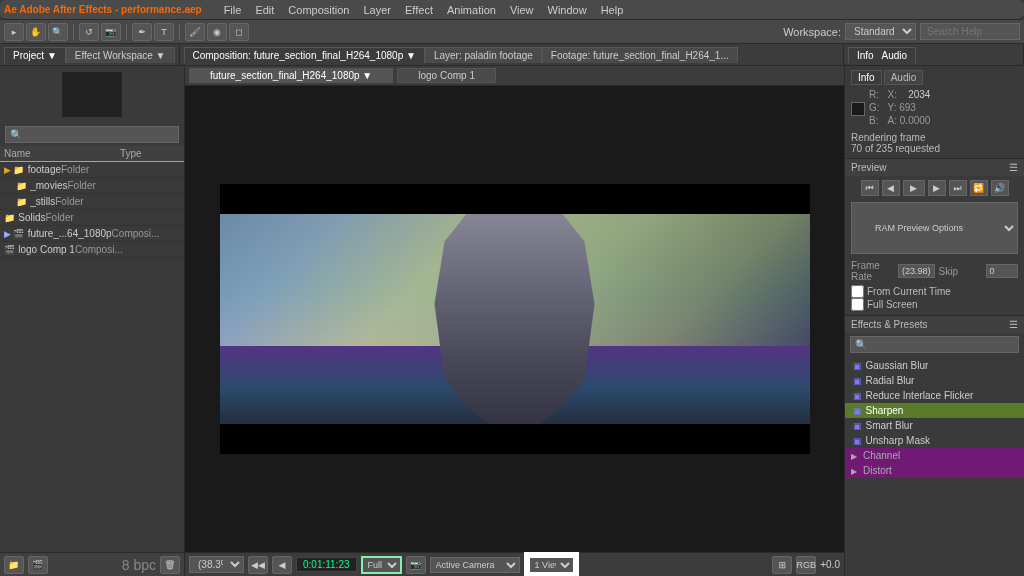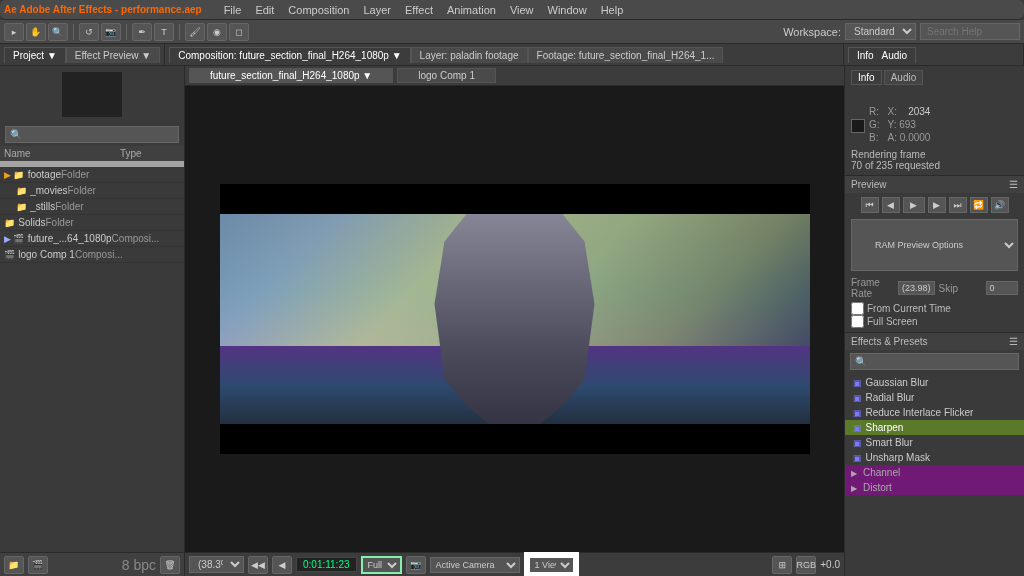--- a/index.html
+++ b/index.html
@@ -145,21 +145,21 @@
       padding: 2px 4px;
       width: calc(100% - 10px);
     }
     .project-list {
       flex: 1;
       overflow: hidden;
     }
     .project-list-header {
       display: flex;
       background: #404040;
-      border-bottom: 6px solid #a3a3a3;
+      border-bottom: 1px solid #a3a3a3;
       padding: 2px 4px;
       font-size: 10px;
       color: #aaa;
     }
     .project-list-header .col-name { flex: 1; }
     .project-list-header .col-type { width: 60px; }
     .project-item {
       display: flex;
       align-items: center;
       padding: 2px 4px;
@@ -288,21 +288,21 @@
       display: flex;
       flex-direction: column;
     }
     .info-section {
       border-bottom: 1px solid #2a2a2a;
       padding: 4px 6px;
     }
     .info-tabs {
       display: flex;
       gap: 2px;
-      margin-bottom: 21px;
+      margin-bottom: 4px;
     }
     .info-tab {
       font-size: 10px;
       color: #bbb;
       padding: 1px 6px;
       background: #444;
       border: 1px solid #555;
       cursor: pointer;
     }
     .info-tab.active { background: #3c3c3c; color: #fff; }
@@ -480,21 +480,21 @@
     <select>
       <option>Standard</option>
     </select>
     <input class="search-help" type="text" placeholder="Search Help" style="">
   </div>
 </div>
 
 <div class="panel-tabs-row">
   <div class="panel-section">
     <div class="panel-tab active">Project ▼</div>
-    <div class="panel-tab">Effect Preview ▼</div>
+    <div class="panel-tab">Effect Workspace ▼</div>
   </div>
   <div class="panel-section" style="flex:1;">
     <div class="panel-tab active">Composition: future_section_final_H264_1080p ▼</div>
     <div class="panel-tab">Layer: paladin footage</div>
     <div class="panel-tab">Footage: future_section_final_H264_1...</div>
   </div>
   <div class="panel-section" style="width:180px;">
     <div class="panel-tab active">Info &nbsp; Audio</div>
   </div>
 </div>

